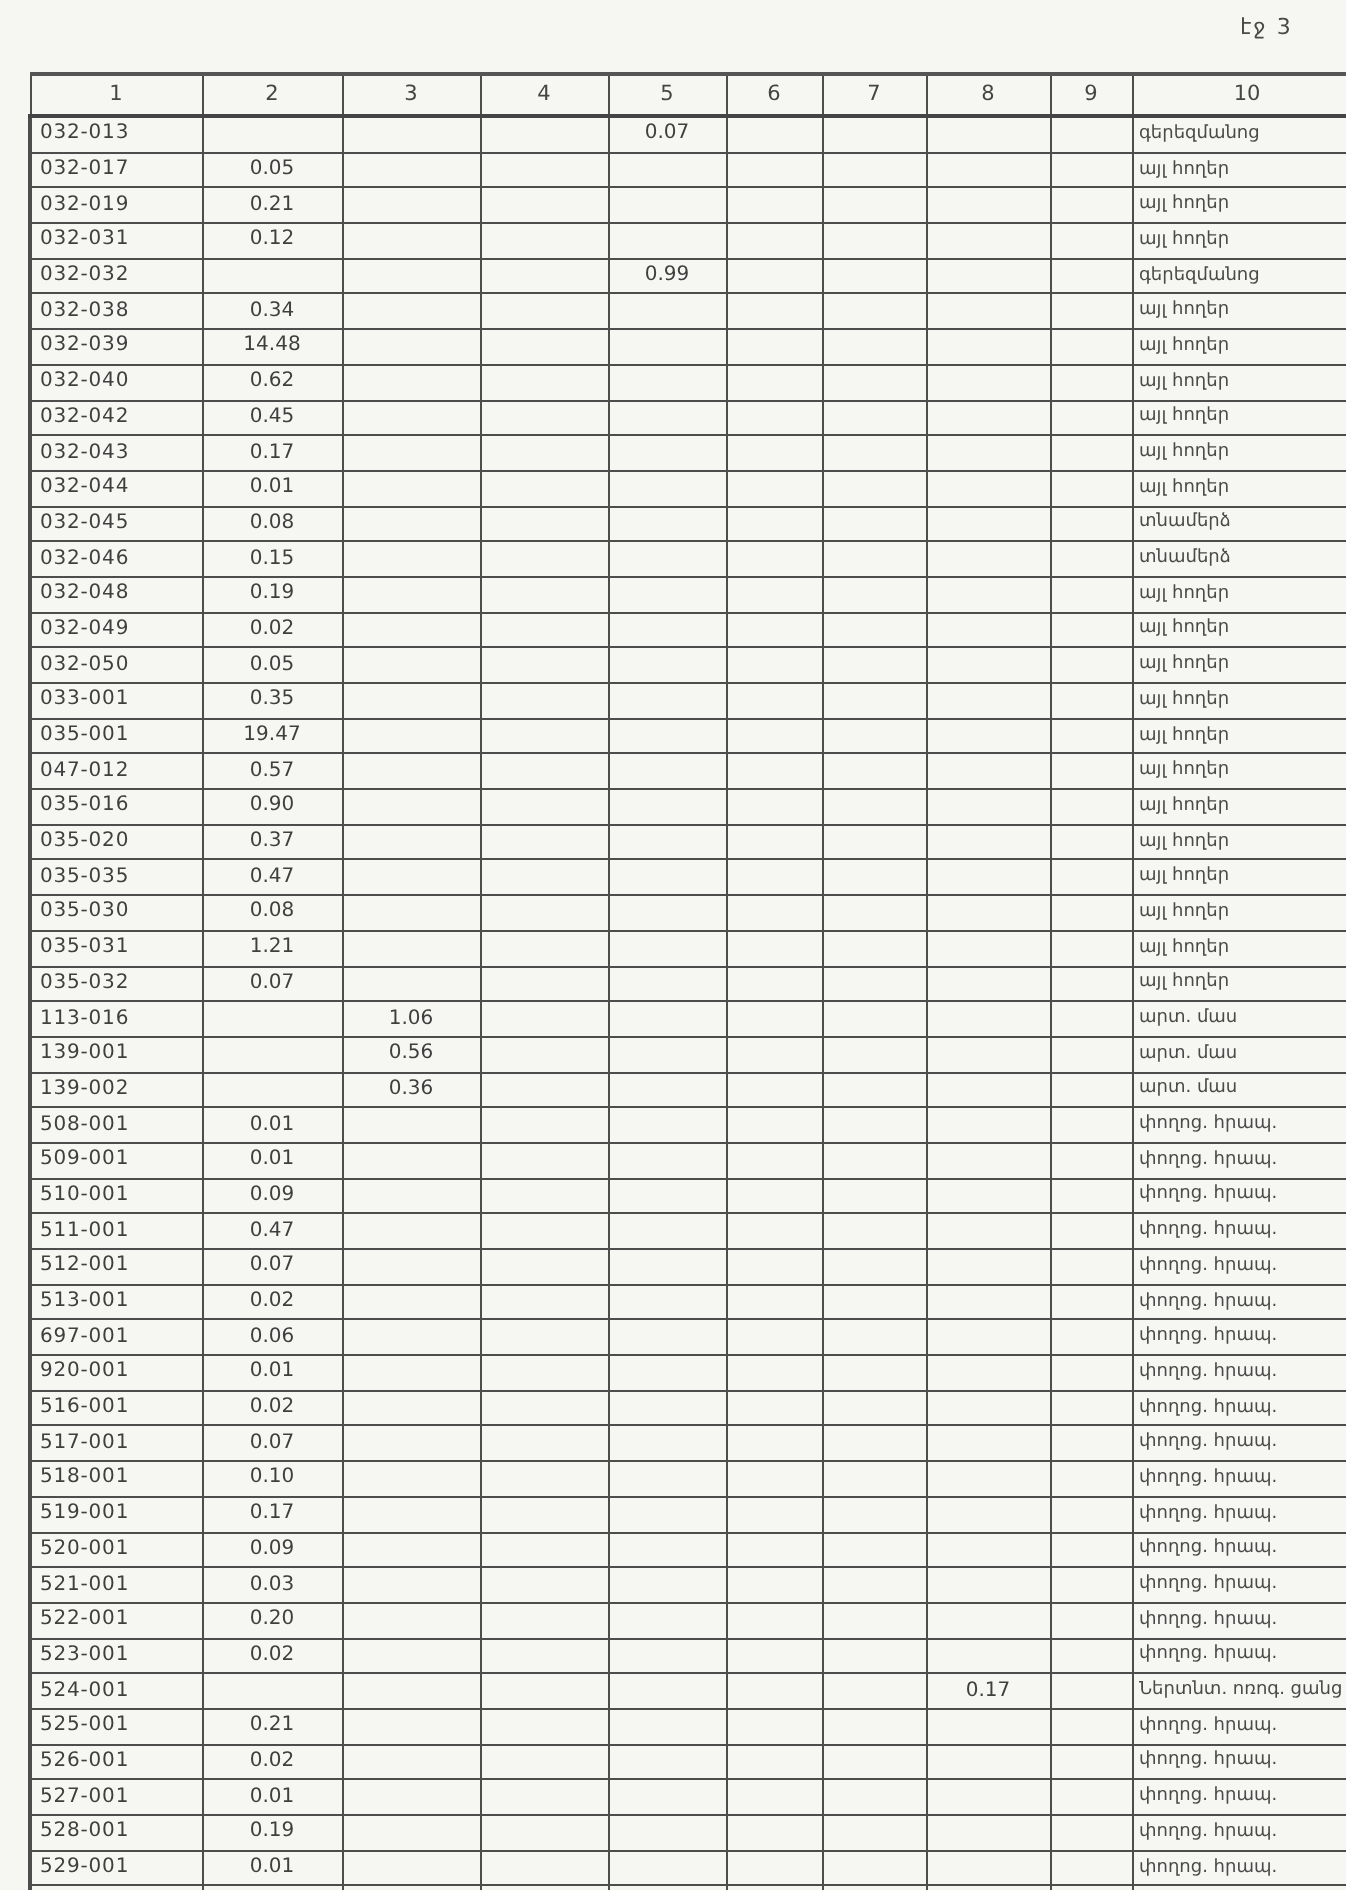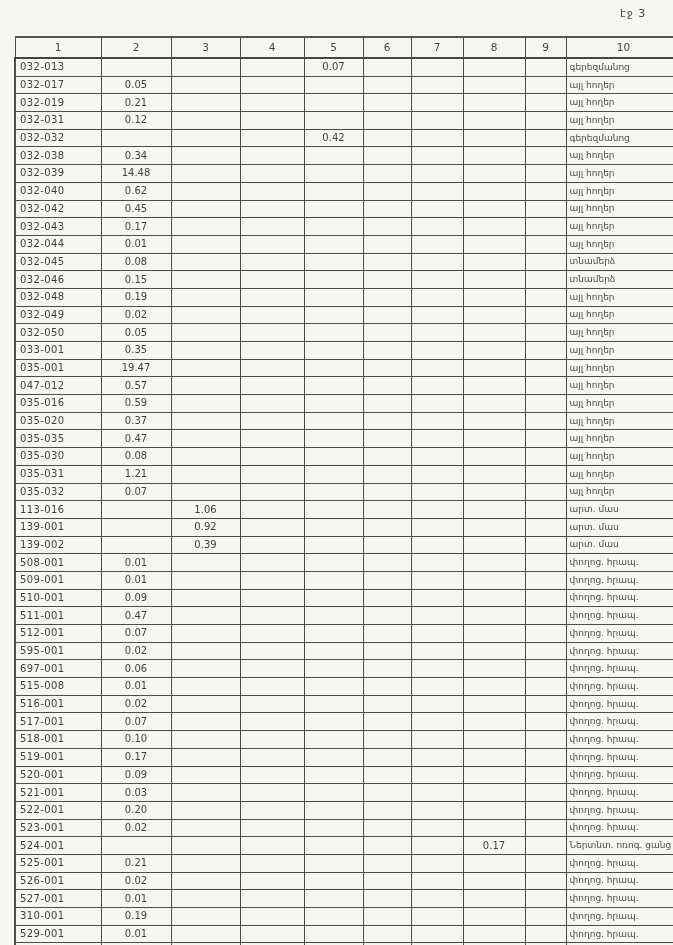--- a/index.html
+++ b/index.html
@@ -105,21 +105,21 @@
         <td class="c7 w7"></td>
         <td class="c8 w8"></td>
         <td class="c9 w9"></td>
         <td class="c10 w10">այլ հողեր</td>
       </tr>
       <tr>
         <td class="c1 w1">032-032</td>
         <td class="c2 w2"></td>
         <td class="c3 w3"></td>
         <td class="c4 w4"></td>
-        <td class="c5 w5">0.42</td>
+        <td class="c5 w5">0.99</td>
         <td class="c6 w6"></td>
         <td class="c7 w7"></td>
         <td class="c8 w8"></td>
         <td class="c9 w9"></td>
         <td class="c10 w10">գերեզմանոց</td>
       </tr>
       <tr>
         <td class="c1 w1">032-038</td>
         <td class="c2 w2">0.34</td>
         <td class="c3 w3"></td>
@@ -282,21 +282,21 @@
         <td class="c4 w4"></td>
         <td class="c5 w5"></td>
         <td class="c6 w6"></td>
         <td class="c7 w7"></td>
         <td class="c8 w8"></td>
         <td class="c9 w9"></td>
         <td class="c10 w10">այլ հողեր</td>
       </tr>
       <tr>
         <td class="c1 w1">035-016</td>
-        <td class="c2 w2">0.59</td>
+        <td class="c2 w2">0.90</td>
         <td class="c3 w3"></td>
         <td class="c4 w4"></td>
         <td class="c5 w5"></td>
         <td class="c6 w6"></td>
         <td class="c7 w7"></td>
         <td class="c8 w8"></td>
         <td class="c9 w9"></td>
         <td class="c10 w10">այլ հողեր</td>
       </tr>
       <tr>
@@ -367,33 +367,33 @@
         <td class="c5 w5"></td>
         <td class="c6 w6"></td>
         <td class="c7 w7"></td>
         <td class="c8 w8"></td>
         <td class="c9 w9"></td>
         <td class="c10 w10">արտ. մաս</td>
       </tr>
       <tr>
         <td class="c1 w1">139-001</td>
         <td class="c2 w2"></td>
-        <td class="c3 w3">0.92</td>
+        <td class="c3 w3">0.56</td>
         <td class="c4 w4"></td>
         <td class="c5 w5"></td>
         <td class="c6 w6"></td>
         <td class="c7 w7"></td>
         <td class="c8 w8"></td>
         <td class="c9 w9"></td>
         <td class="c10 w10">արտ. մաս</td>
       </tr>
       <tr>
         <td class="c1 w1">139-002</td>
         <td class="c2 w2"></td>
-        <td class="c3 w3">0.39</td>
+        <td class="c3 w3">0.36</td>
         <td class="c4 w4"></td>
         <td class="c5 w5"></td>
         <td class="c6 w6"></td>
         <td class="c7 w7"></td>
         <td class="c8 w8"></td>
         <td class="c9 w9"></td>
         <td class="c10 w10">արտ. մաս</td>
       </tr>
       <tr>
         <td class="c1 w1">508-001</td>
@@ -449,21 +449,21 @@
         <td class="c3 w3"></td>
         <td class="c4 w4"></td>
         <td class="c5 w5"></td>
         <td class="c6 w6"></td>
         <td class="c7 w7"></td>
         <td class="c8 w8"></td>
         <td class="c9 w9"></td>
         <td class="c10 w10">փողոց. հրապ.</td>
       </tr>
       <tr>
-        <td class="c1 w1">595-001</td>
+        <td class="c1 w1">513-001</td>
         <td class="c2 w2">0.02</td>
         <td class="c3 w3"></td>
         <td class="c4 w4"></td>
         <td class="c5 w5"></td>
         <td class="c6 w6"></td>
         <td class="c7 w7"></td>
         <td class="c8 w8"></td>
         <td class="c9 w9"></td>
         <td class="c10 w10">փողոց. հրապ.</td>
       </tr>
@@ -473,21 +473,21 @@
         <td class="c3 w3"></td>
         <td class="c4 w4"></td>
         <td class="c5 w5"></td>
         <td class="c6 w6"></td>
         <td class="c7 w7"></td>
         <td class="c8 w8"></td>
         <td class="c9 w9"></td>
         <td class="c10 w10">փողոց. հրապ.</td>
       </tr>
       <tr>
-        <td class="c1 w1">515-008</td>
+        <td class="c1 w1">920-001</td>
         <td class="c2 w2">0.01</td>
         <td class="c3 w3"></td>
         <td class="c4 w4"></td>
         <td class="c5 w5"></td>
         <td class="c6 w6"></td>
         <td class="c7 w7"></td>
         <td class="c8 w8"></td>
         <td class="c9 w9"></td>
         <td class="c10 w10">փողոց. հրապ.</td>
       </tr>
@@ -629,21 +629,21 @@
         <td class="c3 w3"></td>
         <td class="c4 w4"></td>
         <td class="c5 w5"></td>
         <td class="c6 w6"></td>
         <td class="c7 w7"></td>
         <td class="c8 w8"></td>
         <td class="c9 w9"></td>
         <td class="c10 w10">փողոց. հրապ.</td>
       </tr>
       <tr>
-        <td class="c1 w1">310-001</td>
+        <td class="c1 w1">528-001</td>
         <td class="c2 w2">0.19</td>
         <td class="c3 w3"></td>
         <td class="c4 w4"></td>
         <td class="c5 w5"></td>
         <td class="c6 w6"></td>
         <td class="c7 w7"></td>
         <td class="c8 w8"></td>
         <td class="c9 w9"></td>
         <td class="c10 w10">փողոց. հրապ.</td>
       </tr>

